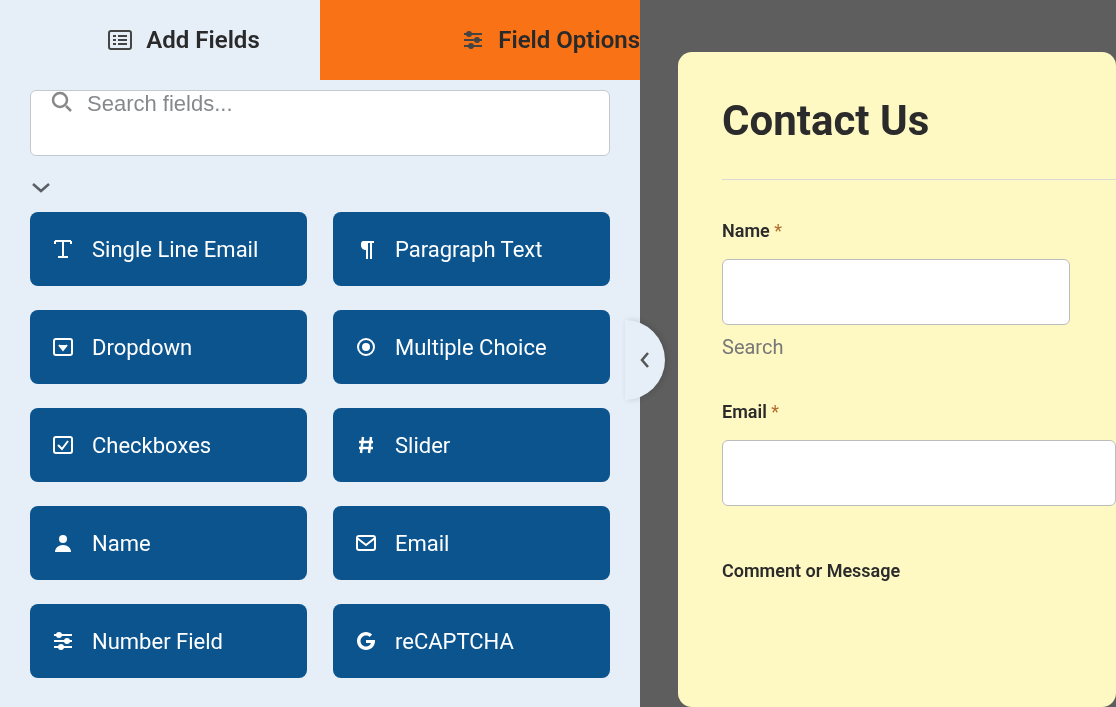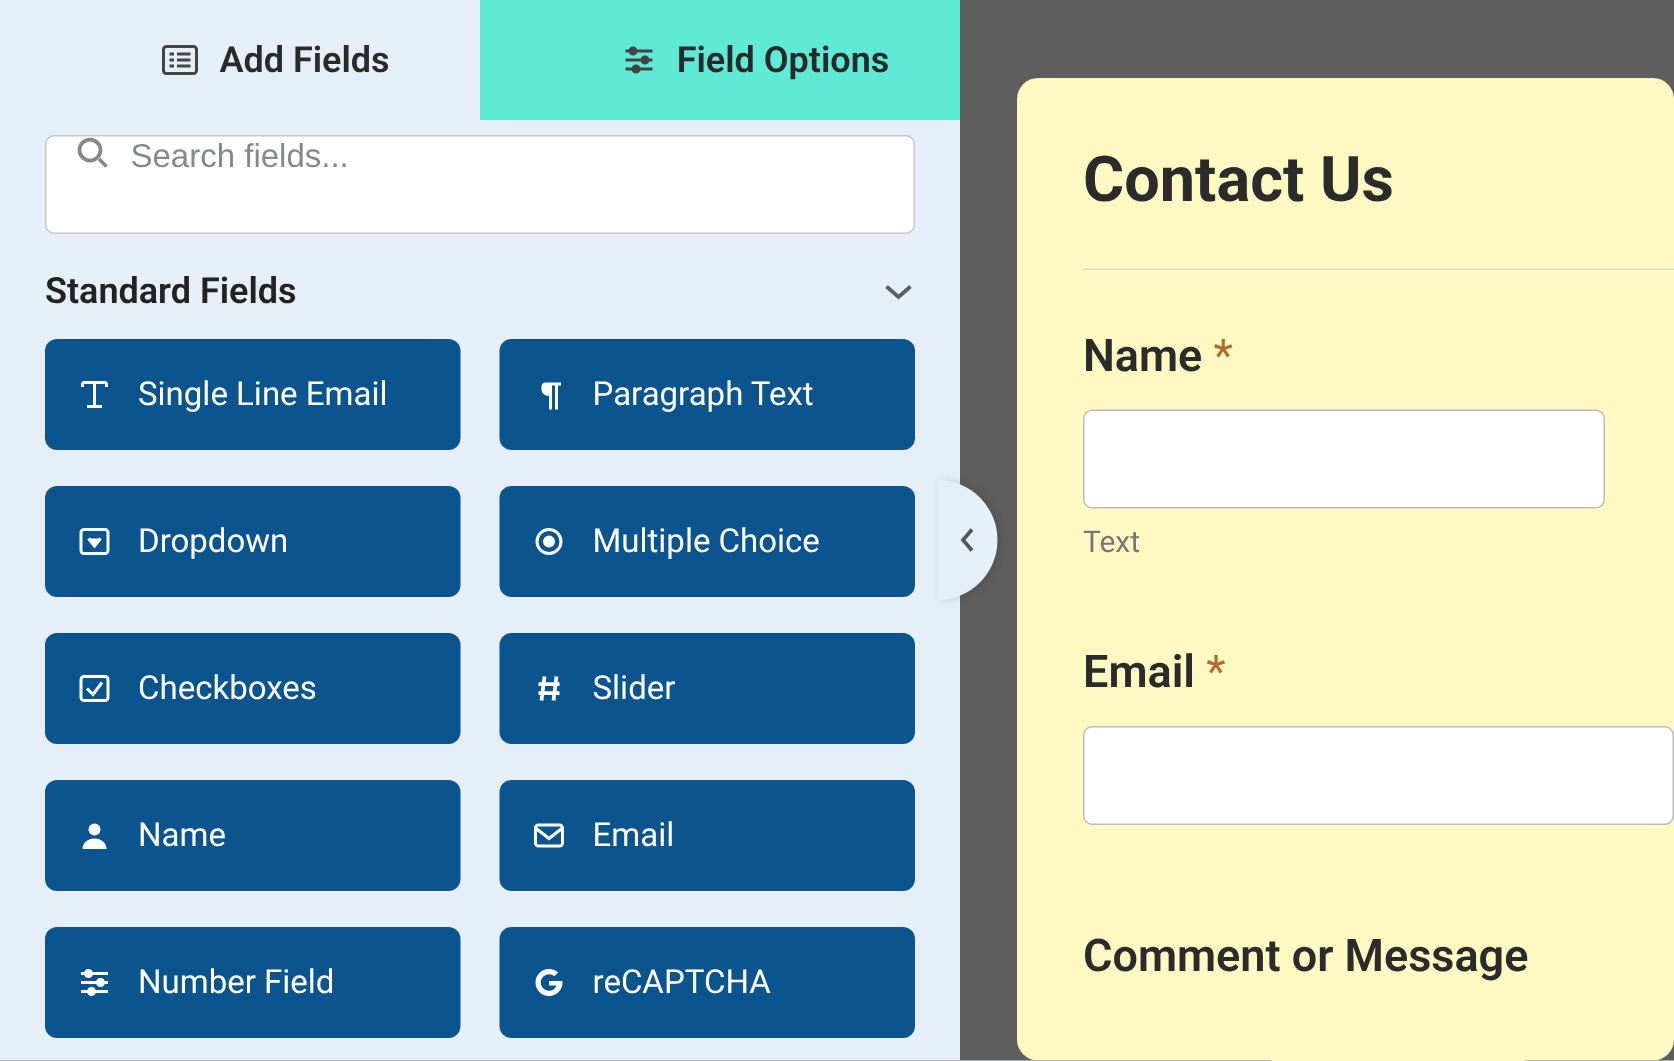--- a/index.html
+++ b/index.html
@@ -29,21 +29,22 @@
   align-items: center;
   justify-content: center;
   gap: 14px;
   font-size: 24px;
   font-weight: 600;
   color: #2a2a2a;
   cursor: pointer;
   padding-left: 48px;
 }
 .tab.inactive {
-  background: #5eead4;
+  background: #f97316;
+  justify-content: flex-end;
 }
 .search-wrap {
   padding: 10px 30px 18px 30px;
 }
 .search-box {
   position: relative;
   background: #fff;
   border: 1px solid #c2c9cf;
   border-radius: 6px;
   height: 66px;
@@ -136,25 +137,24 @@
   font-weight: 700;
   color: #2b2b2b;
   margin-bottom: 34px;
 }
 .divider {
   border: none;
   border-top: 1px solid #d9d9d9;
   margin-bottom: 40px;
 }
 .field-label {
-  font-size: 30px;
+  font-size: 18px;
   font-weight: 600;
   color: #2b2b2b;
   margin-bottom: 18px;
-  margin-top: 16px;
 }
 .required {
   color: #b26b2d;
   font-weight: 400;
 }
 .input-row {
   display: flex;
   gap: 30px;
 }
 .input-col {
@@ -217,21 +217,20 @@
     <div class="search-box">
       <svg width="22" height="22" viewBox="0 0 22 22" fill="none" stroke="#888" stroke-width="2.5">
         <circle cx="9" cy="9" r="7"></circle>
         <line x1="15" y1="15" x2="20" y2="20"></line>
       </svg>
       <input class="search-input" type="text" placeholder="Search fields..." style="">
     </div>
   </div>
 
   <div class="section-header">
-    <span class="section-title">Standard Fields</span>
     <svg class="chevron" width="22" height="14" viewBox="0 0 22 14" fill="none" stroke="currentColor" stroke-width="2.5">
       <polyline points="3,4 11,11 19,4"></polyline>
     </svg>
   </div>
 
   <div class="field-grid">
     <div class="field-btn">
       <svg viewBox="0 0 22 22" fill="none" stroke="#fff" stroke-width="2">
         <line x1="11" y1="3" x2="11" y2="19"></line>
         <line x1="3" y1="3" x2="19" y2="3"></line>
@@ -321,21 +320,21 @@
   <h1 class="form-title">Contact Us</h1>
   <hr class="divider">
 
   <div class="field-label">
     <span>Name</span>
     <span class="required">*</span>
   </div>
   <div class="input-row">
     <div class="input-col">
       <input class="text-input" type="text" style="">
-      <span class="sublabel">Text</span>
+      <span class="sublabel">Search</span>
     </div>
 
   </div>
 
   <div class="field-label">
     <span>Email</span>
     <span class="required">*</span>
   </div>
   <input class="text-input-wide" type="text" style="">
 

